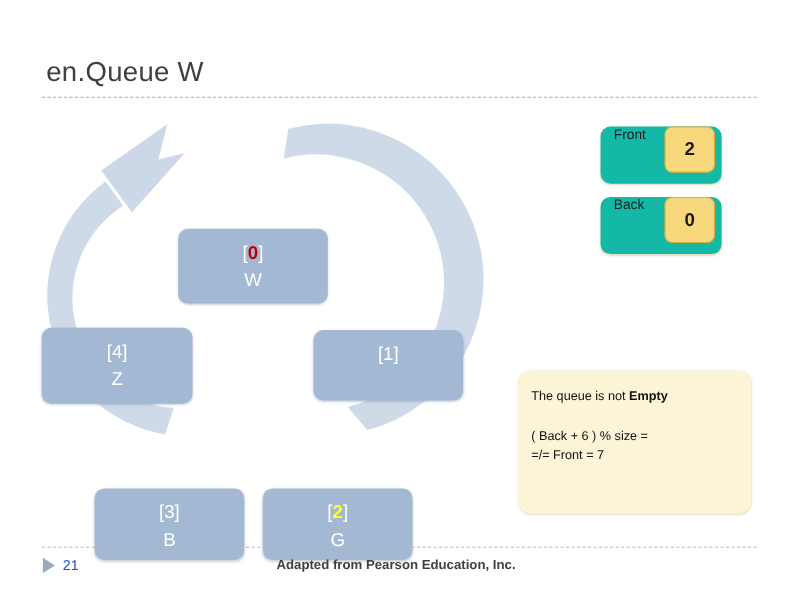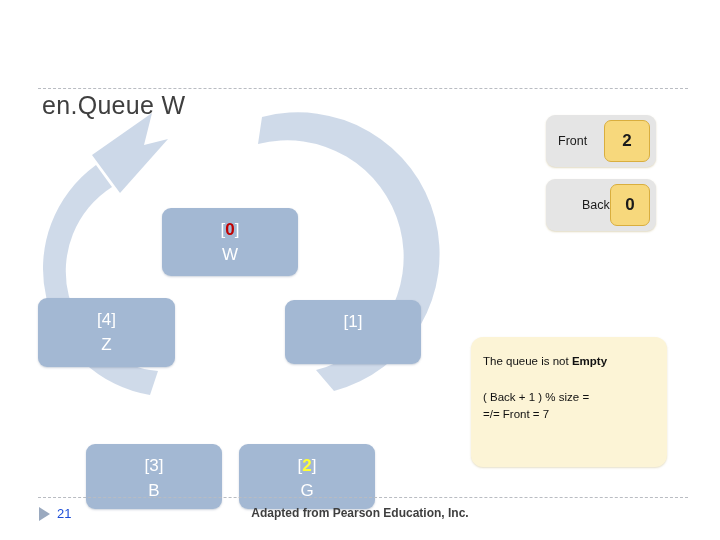--- a/index.html
+++ b/index.html
@@ -19,21 +19,20 @@
   
   .slide-title {
     position: absolute;
     left: 42px;
     top: 52px;
     font-size: 25px;
     font-weight: 400;
     letter-spacing: 0.3px;
     color: #3f3f3f;
     white-space: nowrap;
-    margin-top: 39px;
   }
   .title-rule {
     position: absolute;
     left: 38px;
     top: 88px;
     width: 650px;
     height: 0;
     border-top: 1px dashed #b9bcc2;
   }
 
@@ -71,25 +70,25 @@
   .node-2 { left: 239px; top: 349px; width: 136px; height: 65px; }
   .node-3 { left: 86px;  top: 349px; width: 136px; height: 65px; }
   .node-4 { left: 38px;  top: 203px; width: 137px; height: 69px; }
 
   .hl-red    { color: #c00000; font-weight: 700; }
   .hl-yellow { color: #ffff33; font-weight: 700; }
 
   
   .ptr-box {
     position: absolute;
-    background: #e5e5e5;
+    background: #14b8a6;
     border-radius: 9px;
     box-sizing: border-box;
     display: flex;
-    align-items: center;
+    align-items: flex-start;
     box-shadow: 0 1px 2px rgba(170,150,80,0.35);
   }
   .ptr-box .ptr-label {
     flex: 1;
     padding-left: 12px;
     font-size: 12.5px;
     color: #1a1a1a;
     font-family: "Liberation Sans", sans-serif;
   }
   .ptr-box .ptr-value {
@@ -100,28 +99,28 @@
     border: 1px solid #d9ae3e;
     border-radius: 7px;
     display: flex;
     align-items: center;
     justify-content: center;
     font-size: 17px;
     font-weight: 700;
     color: #1a1a1a;
   }
   .ptr-front { left: 546px; top: 115px; width: 110px; height: 52px; }
-  .ptr-back  { left: 546px; top: 179px; width: 110px; height: 52px; padding-left: 24px; }
+  .ptr-back  { left: 546px; top: 179px; width: 110px; height: 52px; }
 
   
   .note-box {
     position: absolute;
     left: 471px;
     top: 337px;
-    width: 196px;
+    width: 212px;
     height: 130px;
     background: #fcf4d6;
     border-radius: 12px;
     box-sizing: border-box;
     padding: 18px 0 0 12px;
     box-shadow: 0 1px 2px rgba(170,150,80,0.30);
   }
   .note-head {
     font-size: 11.5px;
     color: #111111;
@@ -231,20 +230,20 @@
   <span class="ptr-value">2</span>
 </div>
 
 <div class="ptr-box ptr-back">
   <span class="ptr-label">Back</span>
   <span class="ptr-value">0</span>
 </div>
 
 <div class="note-box">
   <div class="note-head"><span>The queue is not </span><b>Empty</b></div>
-  <div class="calc-line">( Back + 1 ) % size =</div>
+  <div class="calc-line">( Back + 6 ) % size =</div>
   <div class="calc-line">=/= Front = 7</div>
 </div>
 
 <div class="footer-rule"></div>
 <div class="footer-triangle"></div>
 <div class="footer-page">21</div>
 <div class="footer-credit">Adapted from Pearson Education, Inc.</div>
 
 </body></html>

